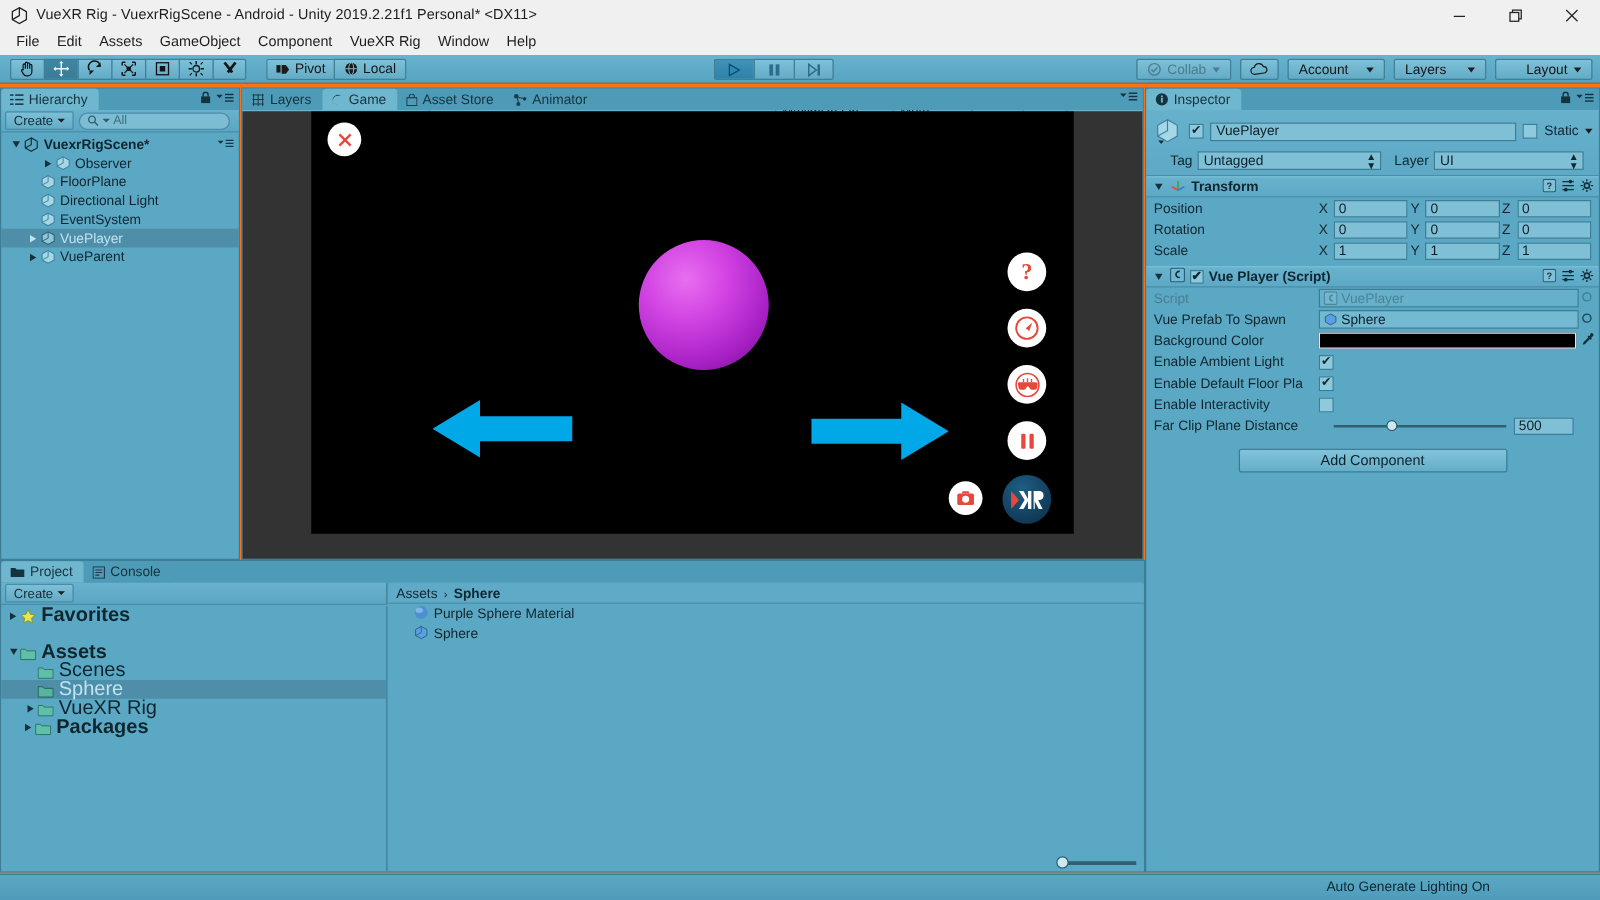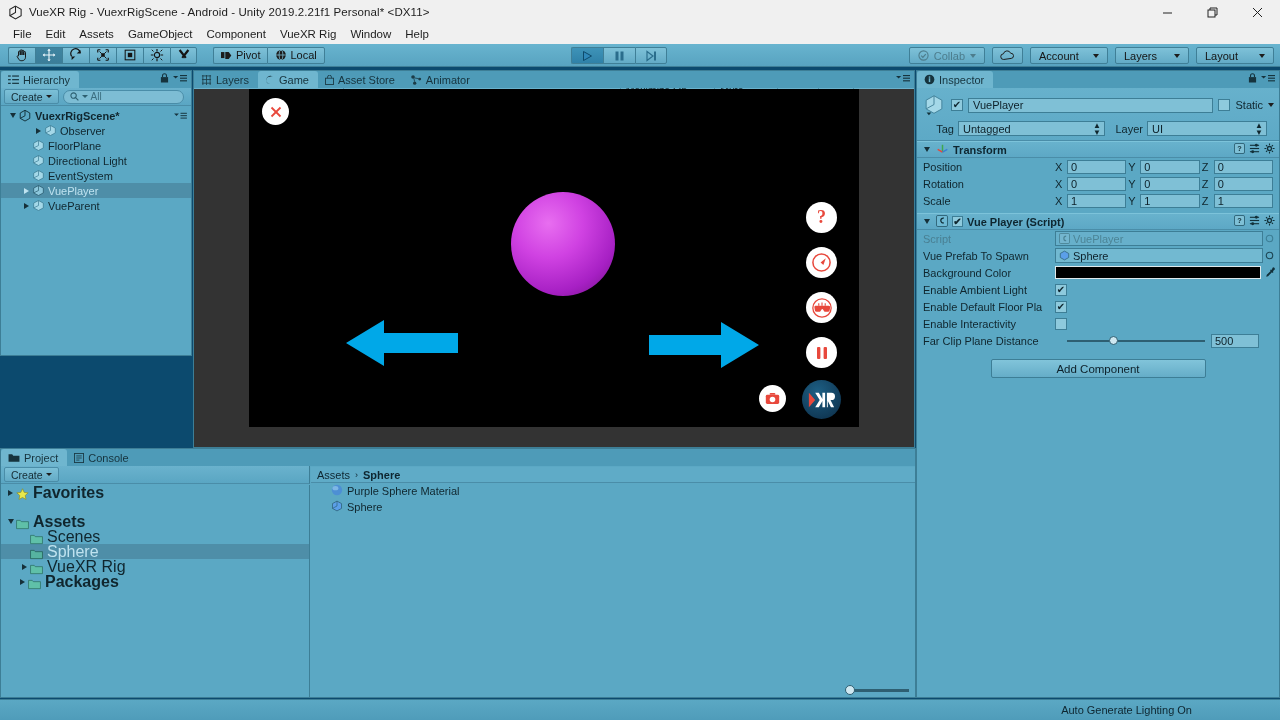--- a/index.html
+++ b/index.html
@@ -4,21 +4,21 @@
 <style>
   * { box-sizing: border-box; margin: 0; padding: 0; }
   html, body {
     width: 1280px; height: 720px;
     font-family: "Liberation Sans", sans-serif;
     font-size: 11px;
     background: #5ba8c4;
     overflow: hidden;
     -webkit-font-smoothing: antialiased;
   }
-  .app { position: relative; width: 1280px; height: 720px; background: #0c4a6e; }
+  .app { position: relative; width: 1280px; height: 720px; background: #f97316; }
 
   
   .titlebar {
     position: absolute; left: 0; top: 0; width: 1280px; height: 24px;
     background: #f0f0f0; display: flex; align-items: center;
   }
   .titlebar .unity-logo {
     width: 16px; height: 16px; margin-left: 7px; margin-right: 6px;
     display: flex; align-items: center; justify-content: center;
     color: #222; font-size: 13px;
@@ -115,21 +115,21 @@
     display: flex; align-items: center; gap: 3px;
   }
   .searchbox {
     flex: 1; height: 14px; margin: 0 4px;
     background: #7dbdd4; border: 1px solid #4a8da8; border-radius: 7px;
     display: flex; align-items: center; padding: 0 6px; gap: 3px;
     font-size: 10px; color: #3b6e80;
   }
 
   
-  #hierarchy { left: 0; top: 70px; width: 192px; height: 286px; }
+  #hierarchy { left: 0; top: 70px; width: 192px; height: 378px; }
   .h-row {
     height: 15px; display: flex; align-items: center; font-size: 11px;
     color: #10262e; padding-left: 4px; white-space: nowrap;
   }
   .h-row.sel { background: #4e8ea8; color: #bfe3f0; }
   .h-row.scene { font-weight: bold; }
   .arrow { width: 11px; display: flex; align-items: center; justify-content: center; }
   .arrow .tri-r { width: 0; height: 0; border-top: 3.5px solid transparent; border-bottom: 3.5px solid transparent; border-left: 5px solid #163039; }
   .arrow .tri-d { width: 0; height: 0; border-left: 3.5px solid transparent; border-right: 3.5px solid transparent; border-top: 5px solid #163039; }
   .cube-ic { width: 13px; height: 13px; margin-right: 3px; flex: none; }
@@ -384,21 +384,21 @@
           </svg>
       </div>
       <div class="rbtn" style="width:78px;justify-content:space-between">
         <span>Account</span>
         <span class="caret-d"></span>
       </div>
       <div class="rbtn" style="width:74px;justify-content:space-between">
         <span>Layers</span>
         <span class="caret-d"></span>
       </div>
-      <div class="rbtn" style="width:78px;justify-content:space-between">
+      <div class="rbtn" style="width:78px;justify-content:flex-end">
         <span>Layout</span>
         <span class="caret-d"></span>
       </div>
     </div>
   </div>
 
   <div class="panel" id="hierarchy">
     <div class="tabrow">
       <div class="tab sel">
         <svg width="11" height="10" viewBox="0 0 12 11">

